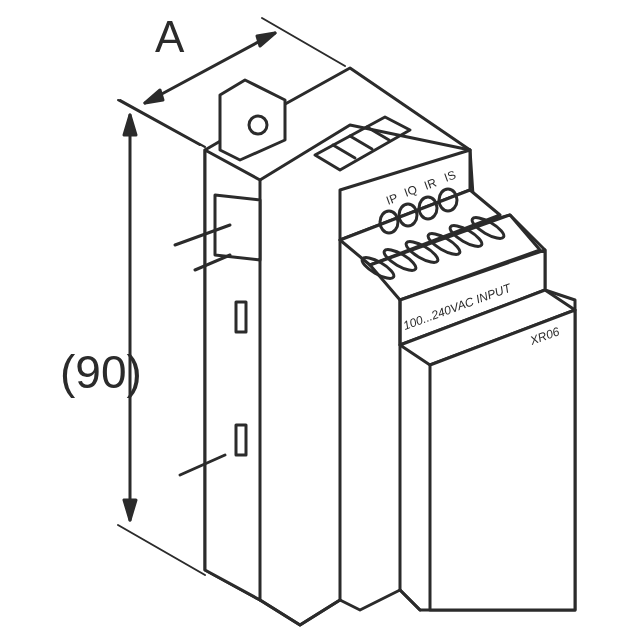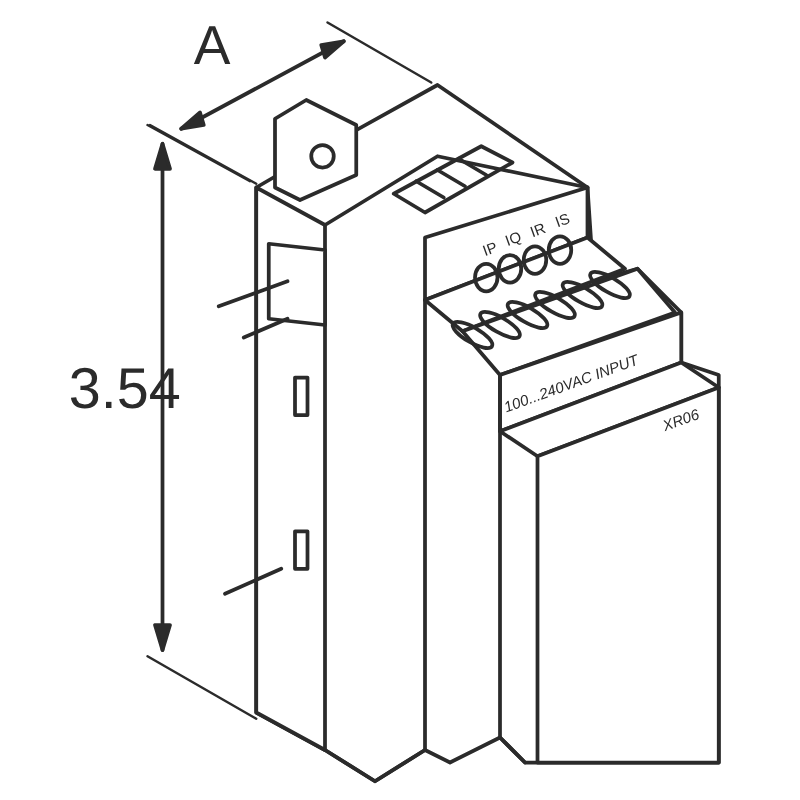--- a/index.html
+++ b/index.html
@@ -77,14 +77,14 @@
     </g>
     <text x="388" y="205" font-size="12" transform="rotate(-20 388 205)">IP</text>
     <text x="406" y="197" font-size="12" transform="rotate(-20 406 197)">IQ</text>
     <text x="426" y="190" font-size="12" transform="rotate(-20 426 190)">IR</text>
     <text x="446" y="182" font-size="12" transform="rotate(-20 446 182)">IS</text>
     <text x="405" y="330" font-size="12" font-style="italic" transform="rotate(-20 405 330)">100...240VAC INPUT</text>
     <text x="532" y="345" font-size="12" font-style="italic" transform="rotate(-20 532 345)">XR06</text>
   </svg>
 
   <div id="label-a" class="dim-label">A</div>
-  <div id="label-h1" class="dim-label">3.54</div>
+  <div id="label-h2" class="dim-label">(90)</div>
 </div>
 
 </body></html>

